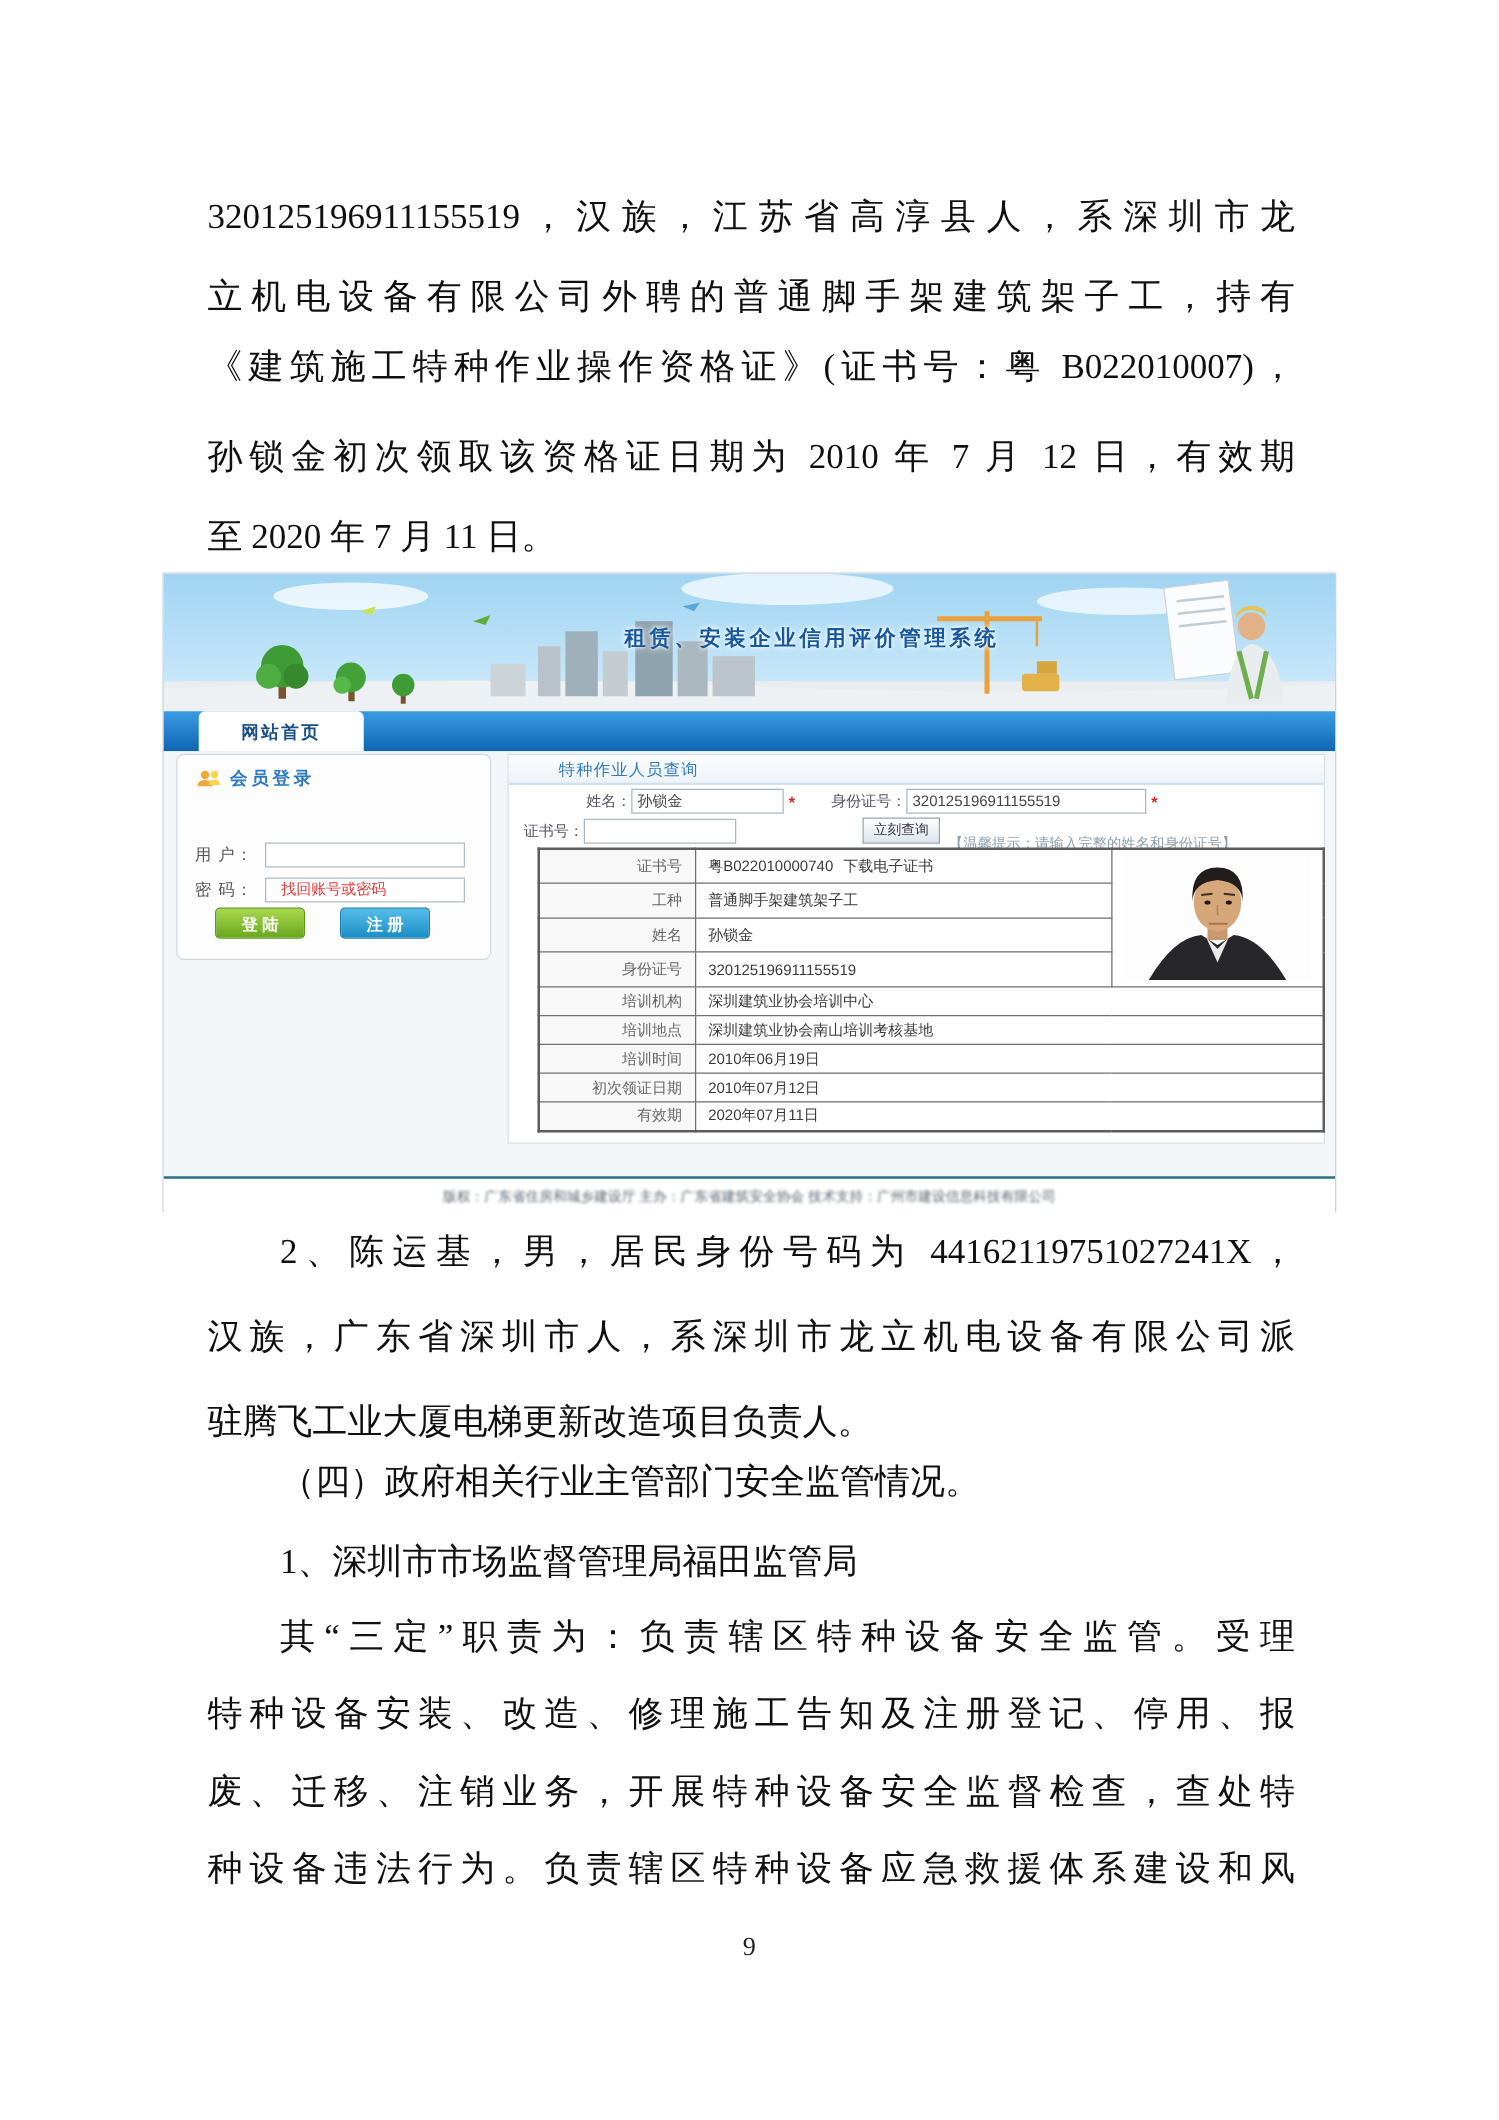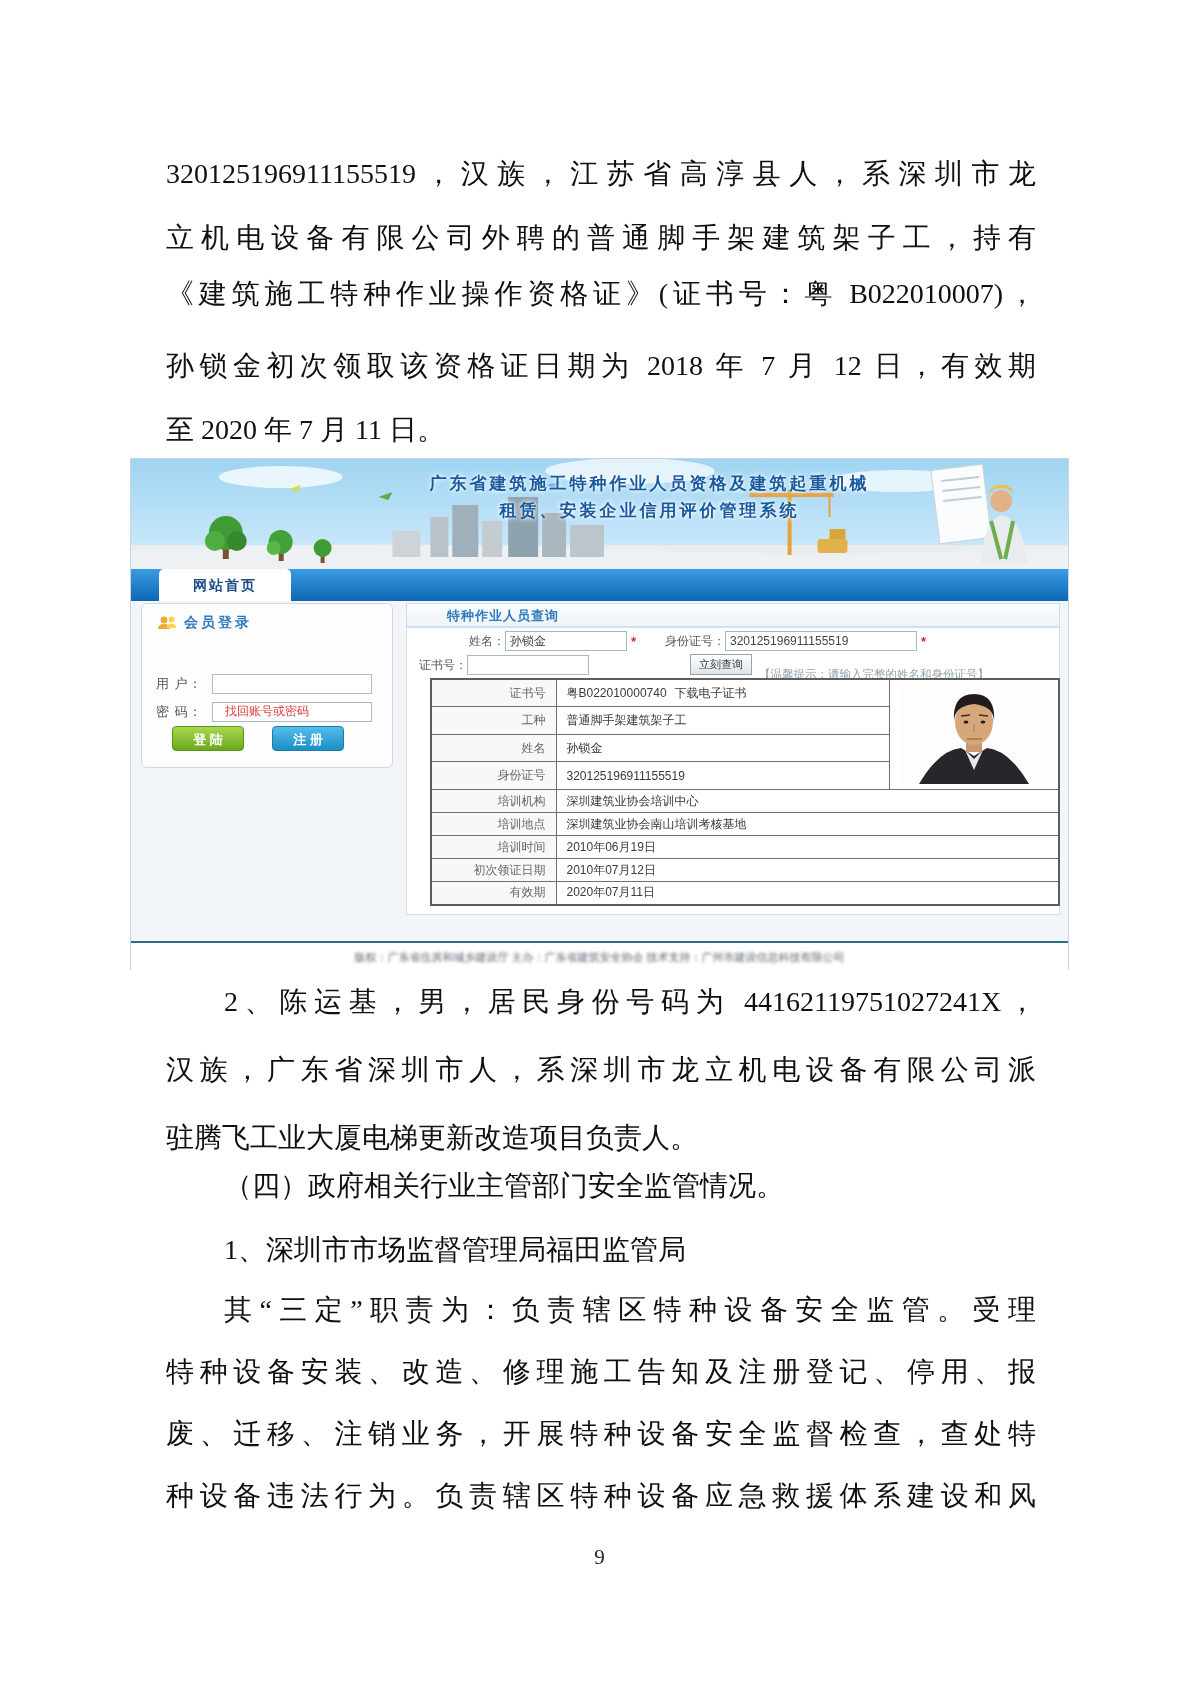--- a/index.html
+++ b/index.html
@@ -79,21 +79,21 @@
   .btn-reg   { left:130px; background:linear-gradient(#56bde9,#1b8ec6); border:1px solid #1a7fb0; }
 
   
   .query-panel {
     position:absolute; left:275px; top:2px; width:654px; height:312px;
     background:#ffffff; border:1px solid #d4dde5;
   }
   .qhead {
     height:24px; line-height:24px; padding-left:40px;
     background:linear-gradient(#fcfdfe,#edf3f8); border-bottom:2px solid #cfe2f0;
-    font-size:13px; font-weight:bold; color:#2e7bbf; letter-spacing:1px;
+    font-size:13px; font-weight:normal; color:#2e7bbf; letter-spacing:1px;
   }
   .qform { position:relative; height:48px; }
   .fgroup { position:absolute; display:flex; align-items:center; font-size:12px; color:#556; }
   .fgroup input { height:20px; border:1px solid #a9b8c6; background:#fff; font-size:12px; padding:0 4px; color:#444; }
   .g-name { left:62px; top:3px; } .g-name input { width:122px; }
   .g-id   { left:258px; top:3px; } .g-id input { width:192px; }
   .g-cert { left:12px; top:27px; } .g-cert input { width:122px; }
   .star { color:#d22; font-weight:bold; margin-left:4px; font-size:13px; }
   .search-btn {
     position:absolute; left:283px; top:26px; height:21px; padding:0 8px;
@@ -123,21 +123,21 @@
   }
 </style>
 </head>
 <body>
 
 <div class="sheet">
 
   <div class="docline jline" style="top:152px">320125196911155519，汉族，江苏省高淳县人，系深圳市龙</div>
   <div class="docline jline" style="top:216px">立机电设备有限公司外聘的普通脚手架建筑架子工，持有</div>
   <div class="docline jline" style="top:272px">《建筑施工特种作业操作资格证》(证书号：粤 B022010007)，</div>
-  <div class="docline jline" style="top:344px">孙锁金初次领取该资格证日期为 2018 年 7 月 12 日，有效期</div>
+  <div class="docline jline" style="top:344px">孙锁金初次领取该资格证日期为 2010 年 7 月 12 日，有效期</div>
   <div class="docline lline" style="top:408px">至 2020 年 7 月 11 日。</div>
 
   <div class="site">
 
     <div class="banner">
       <svg viewBox="0 0 939 110" preserveAspectRatio="none">
         <defs>
           <linearGradient id="sky" x1="0" y1="0" x2="0" y2="1">
             <stop offset="0" stop-color="#9fd4f2"></stop>
               <stop offset="1" stop-color="#d3ecfb"></stop>
@@ -181,21 +181,20 @@
         <rect x="806" y="8" width="52" height="74" fill="#fbfcfd" stroke="#c9d2d8" transform="rotate(-7 832 45)"></rect>
         <line x1="812" y1="22" x2="850" y2="18" stroke="#c2ccd3" stroke-width="2"></line>
         <line x1="813" y1="32" x2="851" y2="28" stroke="#c2ccd3" stroke-width="2"></line>
         <line x1="814" y1="42" x2="852" y2="38" stroke="#c2ccd3" stroke-width="2"></line>
         <circle cx="872" cy="42" r="11" fill="#e2b188"></circle>
         <path d="M859 40 a13 10 0 0 1 26 -2 l-2 -8 a14 12 0 0 0 -23 2 Z" fill="#e8c24e"></path>
         <path d="M852 104 Q854 62 872 56 Q894 60 898 104 Z" fill="#e8ecee"></path>
         <line x1="862" y1="62" x2="872" y2="100" stroke="#6fae4e" stroke-width="4"></line>
         <line x1="884" y1="62" x2="876" y2="100" stroke="#6fae4e" stroke-width="4"></line>
       </svg>
-      <div class="banner-title bt1">广东省建筑施工特种作业人员资格及建筑起重机械</div>
       <div class="banner-title bt2">租赁、安装企业信用评价管理系统</div>
     </div>
 
     <div class="tabbar">
       <div class="tab-home">网站首页</div>
     </div>
 
     <div class="mainarea">
 
       <div class="login-panel">

